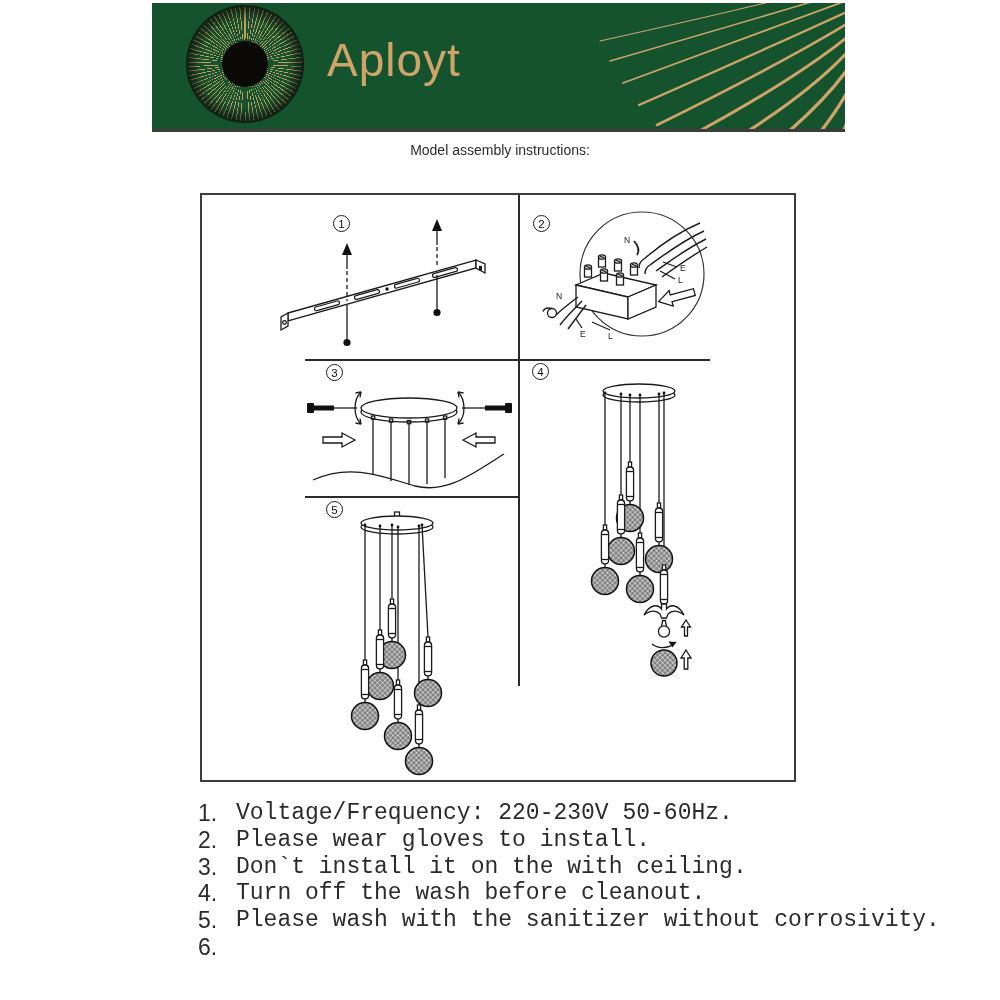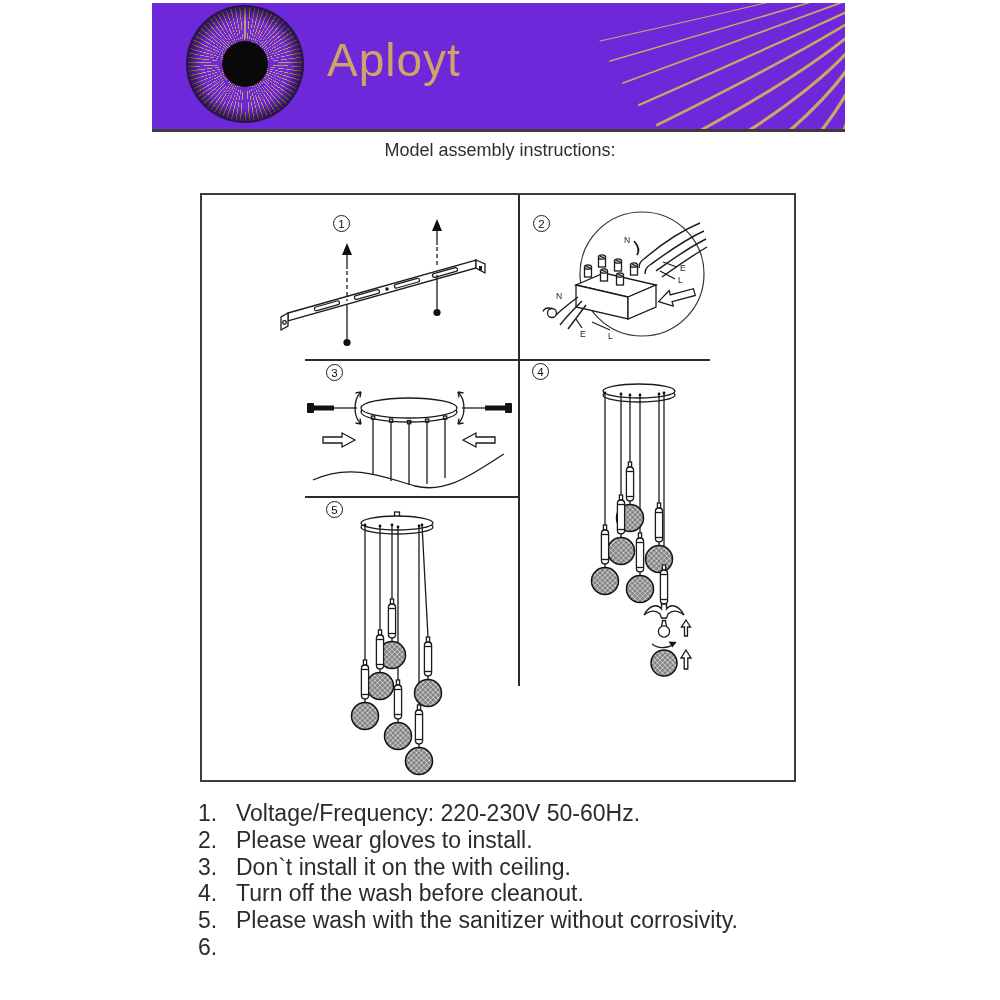--- a/index.html
+++ b/index.html
@@ -1,30 +1,30 @@
 <!DOCTYPE html>
 <html><head>
 <meta charset="utf-8">
 <style>
   html,body{margin:0;padding:0;background:#fff;}
   body{width:1000px;height:1000px;position:relative;font-family:"Liberation Sans",sans-serif;color:#2f2f2f;overflow:hidden;}
 
   
-  .banner{position:absolute;left:152px;top:3px;width:693px;height:126px;background:#6d28d9;overflow:hidden;border-bottom:3px solid #3f3b38;}
+  .banner{position:absolute;left:152px;top:3px;width:693px;height:126px;background:#14532d;overflow:hidden;border-bottom:3px solid #3f3b38;}
   .sunburst{position:absolute;left:36px;top:4px;width:114px;height:114px;}
   .sun-rays{position:absolute;left:0;top:0;width:114px;height:114px;border-radius:50%;
     background:repeating-conic-gradient(#c59c5f 0deg 1.1deg, rgba(0,0,0,0) 1.1deg 4.6deg);}
   .sun-fade{position:absolute;left:-2px;top:-2px;width:118px;height:118px;border-radius:50%;
     background:radial-gradient(circle,rgba(11,9,8,0) 52%,rgba(11,9,8,.55) 66%,#0b0908 78%);}
   .sun-core{position:absolute;left:34px;top:34px;width:46px;height:46px;border-radius:50%;background:#0b0908;}
   .brand{position:absolute;left:175px;top:30px;font-size:46px;color:#cfa468;letter-spacing:1px;font-weight:400;}
   .banner-rays{position:absolute;right:0;top:0;}
 
   
-  .titles{position:absolute;left:0;top:136px;width:1000px;text-align:center;line-height:28px;font-size:18px;color:#2e2e2e;}
+  .titles{position:absolute;left:0;top:136px;width:1000px;text-align:center;line-height:28px;font-size:14px;color:#2e2e2e;}
 
   
   .dbox{position:absolute;left:200px;top:193px;width:596px;height:589px;border:2px solid #3c3c3c;box-sizing:border-box;}
   .vline{position:absolute;left:316px;top:0;width:2px;height:491px;background:#2b2b2b;}
   .hlineA{position:absolute;left:103px;top:164px;width:405px;height:2px;background:#2b2b2b;}
   .hlineB{position:absolute;left:103px;top:301px;width:215px;height:2px;background:#2b2b2b;}
   .badge{position:absolute;width:17px;height:17px;border:1.4px solid #1d1d1d;border-radius:50%;
     display:flex;align-items:center;justify-content:center;font-size:11.5px;color:#111;background:#fff;box-sizing:border-box;}
   .panel{position:absolute;}
 
@@ -32,21 +32,21 @@
   .s{stroke:#1b1b1b;stroke-width:1.3;fill:none;}
   .sw{fill:#fff;stroke:#1b1b1b;stroke-width:1.3;}
   .sb{fill:#111;stroke:none;}
   .wire{stroke:#1b1b1b;stroke-width:1.4;fill:none;}
   .lbl{font-size:8.5px;fill:#222;font-family:"Liberation Sans",sans-serif;}
 
   
   .instructions{position:absolute;left:198px;top:800px;width:680px;}
   .ins-row{display:flex;line-height:26.8px;font-size:23px;color:#2b2b2b;}
   .ins-num{width:28px;flex:none;}
-  .ins-text{padding-left:10px;white-space:nowrap;}
+  .ins-text{padding-left:10px;white-space:nowrap;font-family:Liberation Mono, monospace;}
 </style>
 </head>
 <body>
 
 <div class="banner">
   <div class="sunburst">
     <div class="sun-rays"></div>
     <div class="sun-fade"></div>
     <div class="sun-core"></div>
   </div>

